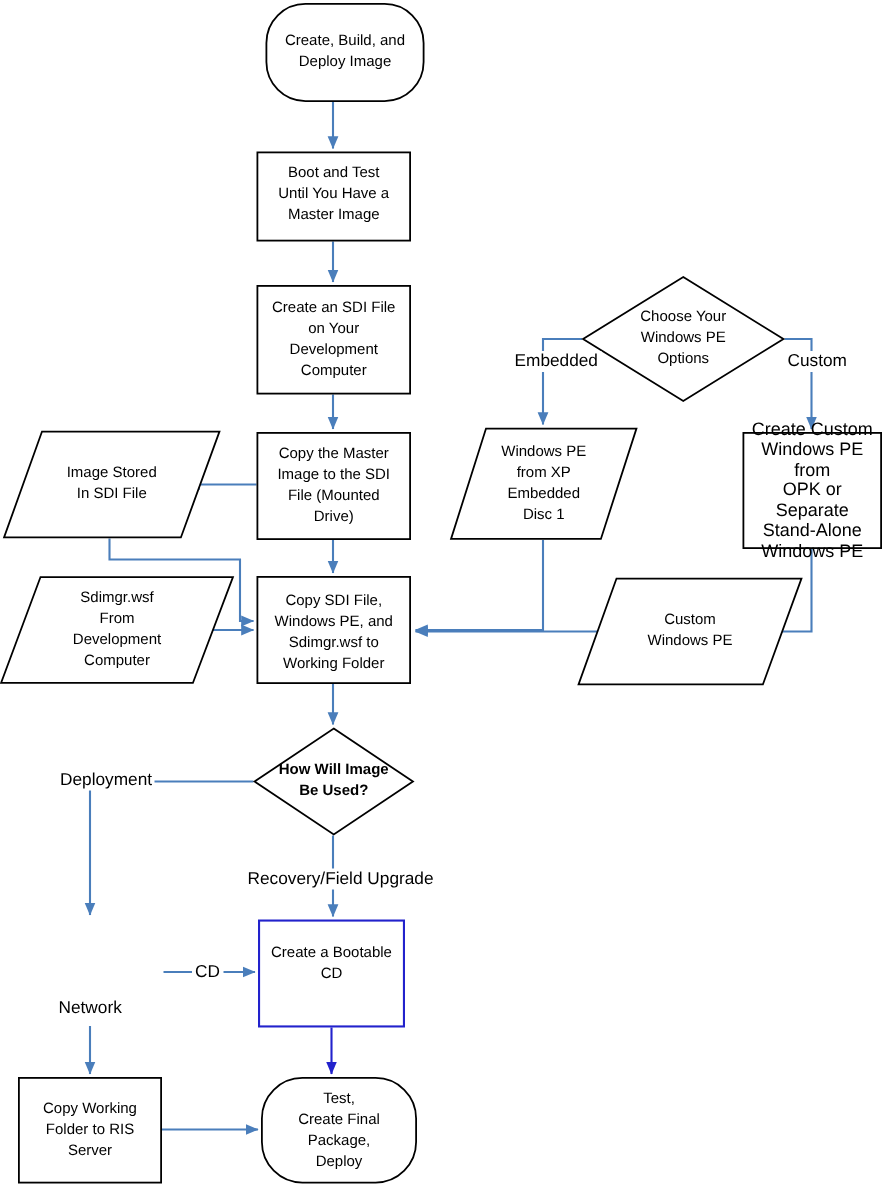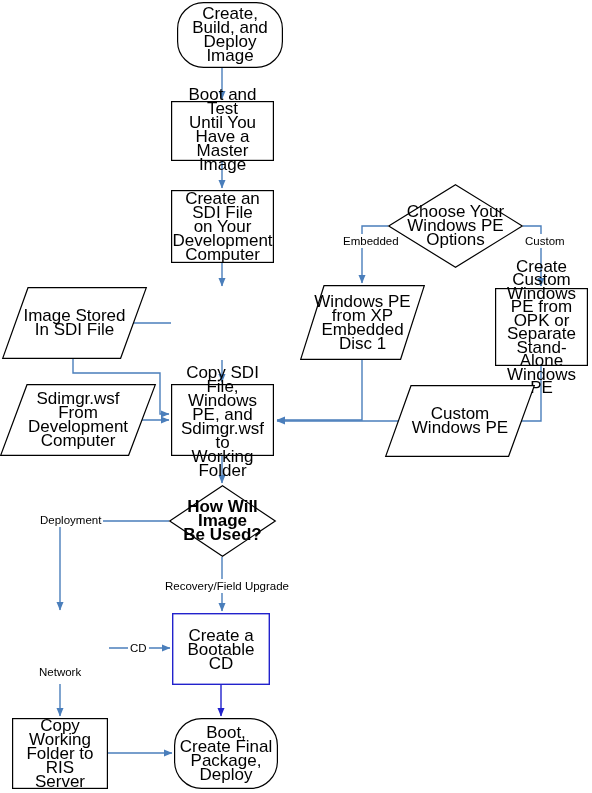--- a/index.html
+++ b/index.html
@@ -35,21 +35,21 @@
   .node .label {
     position: absolute;
     left: 0;
     top: 0;
     width: 100%;
     height: 100%;
     display: flex;
     align-items: center;
     justify-content: center;
     text-align: center;
-    font-size: 17px;
+    font-size: 10px;
     line-height: 14px;
     color: #000000;
     white-space: pre-line;
     padding: 0 4px;
     box-sizing: border-box;
     pointer-events: none;
   }
   .edge-label {
     position: absolute;
     font-size: 11.5px;
@@ -138,20 +138,29 @@
   <div class="node" style="left:171px;top:190px;width:103px;height:73px;">
     <svg width="103" height="73" viewBox="0 0 103 73">
       <rect x="0.6" y="0.6" width="101.8" height="71.8" fill="#ffffff" stroke="#000000" stroke-width="1.2"></rect>
     </svg>
     <div class="label">Create an SDI File
 on Your
 Development
 Computer</div>
   </div>
 
+  <div class="node" style="left:171px;top:288px;width:103px;height:72px;">
+    <svg width="103" height="72" viewBox="0 0 103 72">
+      <rect x="0.6" y="0.6" width="101.8" height="70.8" fill="#ffffff" stroke="#000000" stroke-width="1.2"></rect>
+    </svg>
+    <div class="label">Copy the Master
+Image to the SDI
+File (Mounted
+Drive)</div>
+  </div>
 
   <div class="node" style="left:2px;top:287px;width:145px;height:72px;">
     <svg width="145" height="72" viewBox="0 0 145 72">
       <polygon points="26,0.7 144.3,0.7 118.6,71.3 0.7,71.3" fill="#ffffff" stroke="#000000" stroke-width="1.2"></polygon>
     </svg>
     <div class="label">Image Stored
 In SDI File</div>
   </div>
 
   <div class="node" style="left:0px;top:384px;width:156px;height:72px;">
@@ -190,21 +199,21 @@
     <div class="label">Windows PE
 from  XP
 Embedded
 Disc 1</div>
   </div>
 
   <div class="node" style="left:495px;top:288px;width:93px;height:78px;">
     <svg width="93" height="78" viewBox="0 0 93 78">
       <rect x="0.6" y="0.6" width="91.8" height="76.8" fill="#ffffff" stroke="#000000" stroke-width="1.2"></rect>
     </svg>
-    <div class="label" style="font-size:17px;line-height:13.5px;padding:4px 1px;">Create Custom
+    <div class="label" style="font-size:12px;line-height:13.5px;padding:4px 1px;">Create Custom
 Windows PE from
 OPK or Separate
 Stand-Alone
 Windows PE</div>
   </div>
 
   <div class="node" style="left:385px;top:385px;width:150px;height:72px;">
     <svg width="150" height="72" viewBox="0 0 150 72">
       <polygon points="26,0.7 149.3,0.7 123.6,71.3 0.7,71.3" fill="#ffffff" stroke="#000000" stroke-width="1.2"></polygon>
     </svg>
@@ -235,21 +244,21 @@
     </svg>
     <div class="label">Copy Working
 Folder to RIS
 Server</div>
   </div>
 
   <div class="node" style="left:174px;top:718px;width:104px;height:71px;">
     <svg width="104" height="71" viewBox="0 0 104 71">
       <rect x="0.6" y="0.6" width="102.8" height="69.8" rx="27" ry="27" fill="#ffffff" stroke="#000000" stroke-width="1.2"></rect>
     </svg>
-    <div class="label">Boot,
+    <div class="label">Test,
 Create Final
 Package,
 Deploy</div>
   </div>
 
   <div class="edge-label" style="left:341px;top:234px;">Embedded</div>
   <div class="edge-label" style="left:523px;top:234px;">Custom</div>
   <div class="edge-label" style="left:38px;top:513px;">Deployment</div>
   <div class="edge-label" style="left:163px;top:579px;">Recovery/Field Upgrade</div>
   <div class="edge-label" style="left:128px;top:641px;">CD</div>

